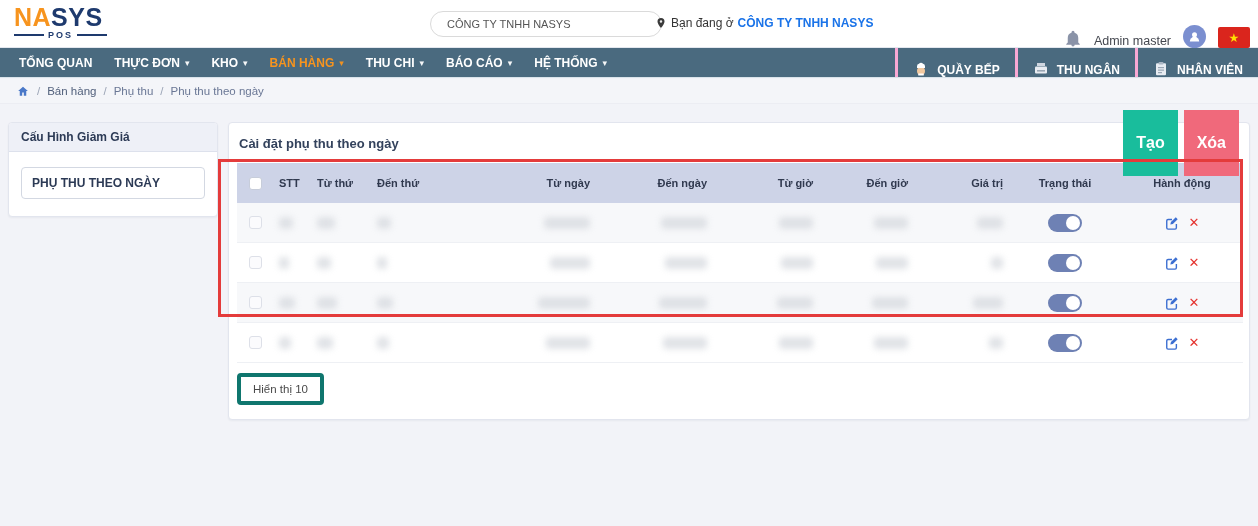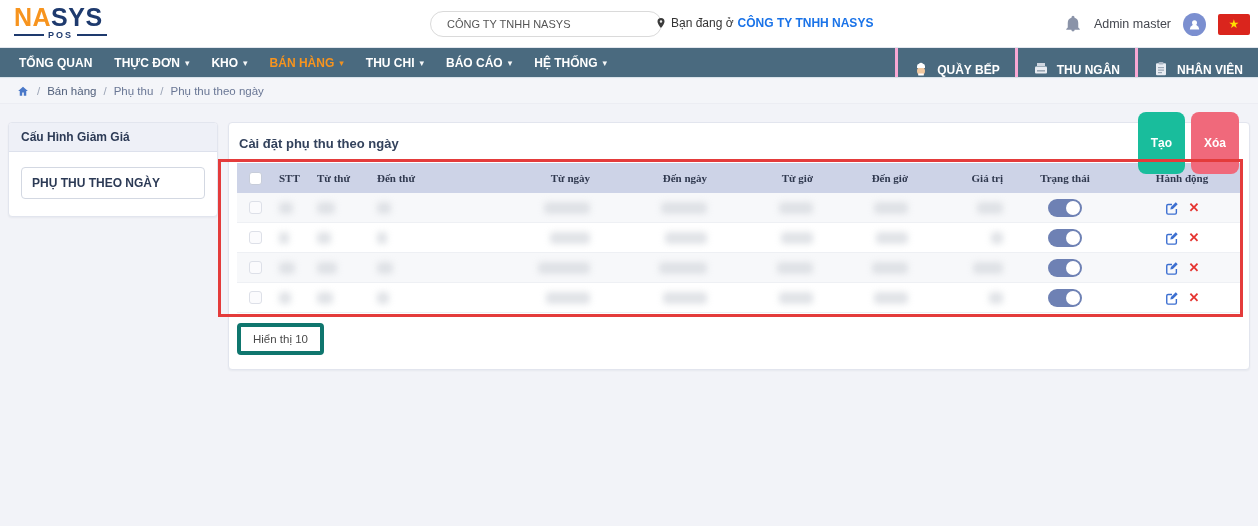--- a/index.html
+++ b/index.html
@@ -19,21 +19,21 @@
   .store-search { position:absolute; left:430px; top:11px; width:232px; height:26px;
                   border:1px solid #dadada; border-radius:14px; padding:0 16px;
                   font-size:11px; color:#555; outline:none; background:#fff;
                   font-family:inherit; }
 
   .location { position:absolute; left:655px; top:16px; display:flex; align-items:center;
               gap:4px; font-size:12px; color:#333; white-space:nowrap; }
   .loc-name { color:#1A73E8; font-weight:bold; text-decoration:none; cursor:pointer; }
 
   .header-right { position:absolute; right:8px; top:0; height:48px; display:flex;
-                  align-items:center; gap:12px; }
+                  align-items:flex-end; gap:12px; }
   .bell { display:flex; cursor:pointer; }
   .username { font-size:12.5px; color:#44474f; }
   .avatar { width:23px; height:23px; border-radius:50%; background:#7B8FD0; display:flex;
             align-items:center; justify-content:center; cursor:pointer; }
   .flag { width:32px; height:21px; background:#DA251D; border-radius:2px; display:flex;
           align-items:center; justify-content:center; cursor:pointer; }
   .flag::after { content:"★"; color:#FFDE00; font-size:12px; line-height:1; }
 
   
   .mainnav { position:absolute; top:48px; left:0; right:0; height:30px; background:#4A6A7F;
@@ -72,28 +72,28 @@
                   color:#2C3A55; text-align:left; cursor:pointer; font-family:inherit; }
 
   
   .main-card { position:absolute; left:228px; top:122px; width:1022px; background:#fff;
                border:1px solid #e2e5ee; border-radius:4px; padding:0 8px 14px;
                box-shadow:0 1px 2px rgba(20,30,60,.05); }
   .card-head { height:40px; display:flex; align-items:center; justify-content:space-between;
                padding:0 2px;gap:24px; }
   .card-head h2 { font-size:13px; color:#33425C; font-weight:bold; }
   .head-actions { display:flex; gap:6px; }
-  .btn { border:none; border-radius:8px; color:#fff; font-size:12px; font-weight:bold;
+  .btn { border:none; border-radius:0; color:#fff; font-size:16px; font-weight:bold;
          padding:24px 13px; cursor:pointer; font-family:inherit; }
   .btn-create { background:#19BD9C; }
   .btn-delete { background:#F0697B; }
 
   
   .table { width:1006px; }
-  .thead, .trow { display:flex; align-items:center; height:30px;font-family:Liberation Serif, serif; }
+  .thead, .trow { display:flex; align-items:center; height:40px; }
   .thead { background:#CDD3E7; font-size:11px; font-weight:bold; color:#30394F; }
   .trow { background:#fff; border-bottom:1px solid #eef0f4; }
   .trow.shade { background:#F7F8FA; }
   .col { display:flex; align-items:center; height:100%; }
   .c-check    { width:36px;  justify-content:center; }
   .c-stt      { width:40px;  padding-left:6px; }
   .c-tuthu    { width:60px;  padding-left:4px; }
   .c-denthu   { width:98px;  padding-left:4px; }
   .c-tungay   { width:125px; justify-content:flex-end; padding-right:6px; }
   .c-denngay  { width:117px; justify-content:flex-end; padding-right:6px; }

